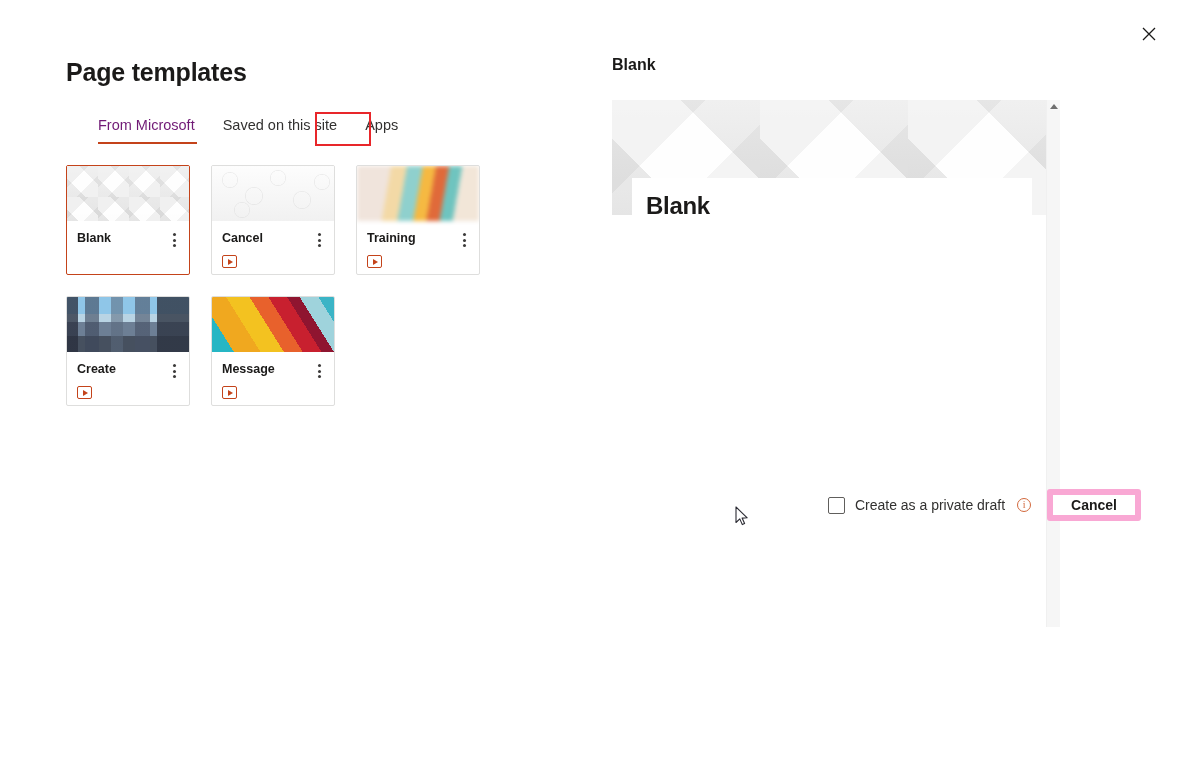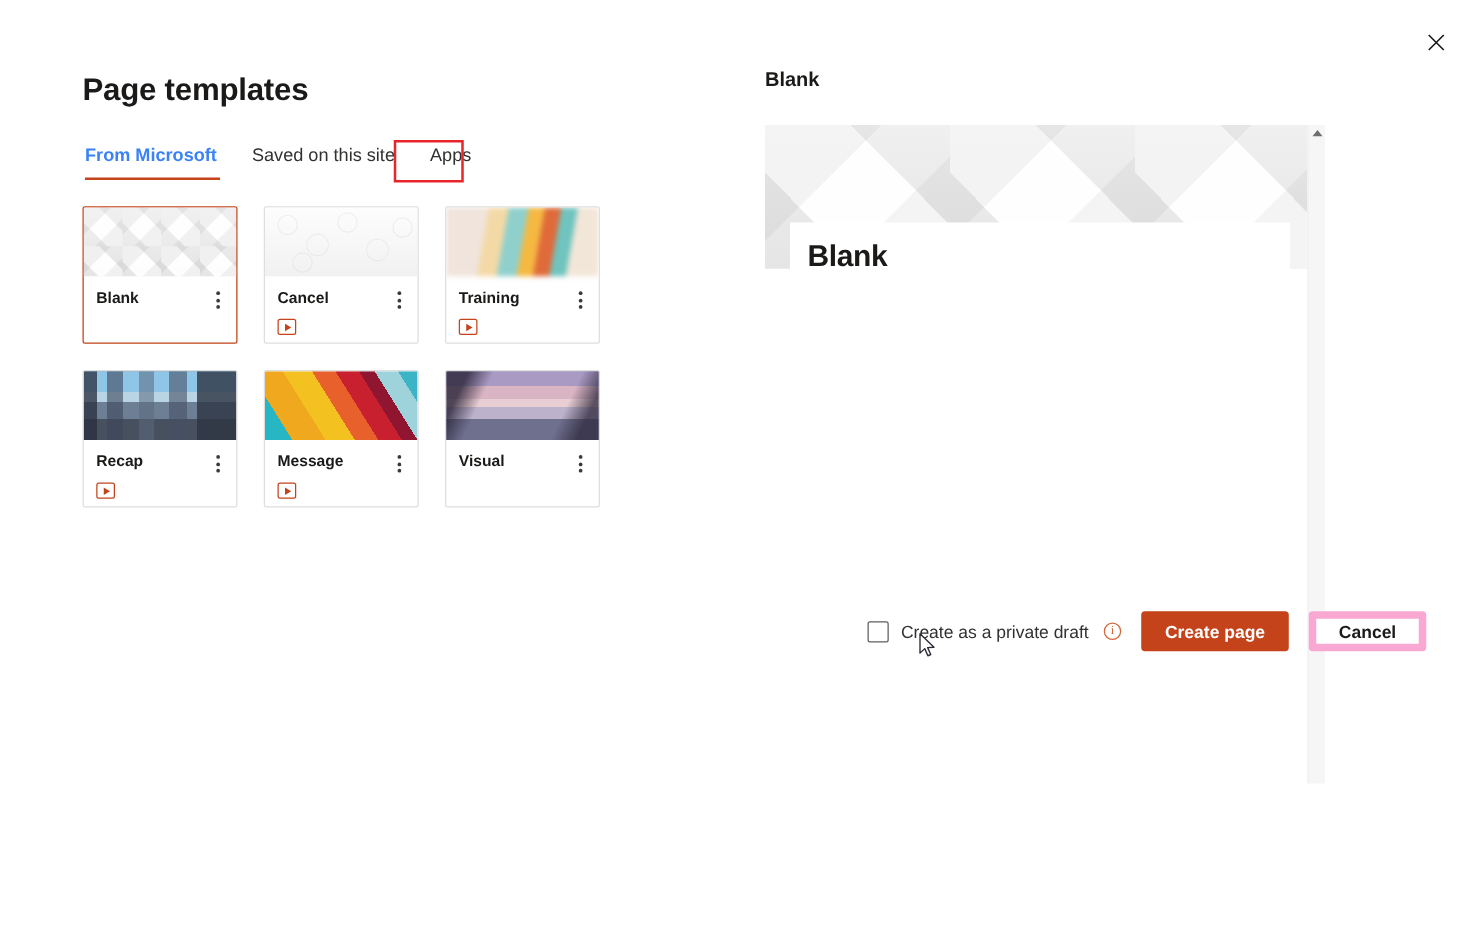--- a/index.html
+++ b/index.html
@@ -32,21 +32,21 @@
 
   .tabs { position: relative; display: flex; align-items: flex-start; gap: 0; }
   .tab {
     position: relative;
     font-size: 14.5px;
     padding: 4px 14px 11px 14px;
     color: #323130; cursor: pointer; background: none; border: none;
     font-family: inherit; white-space: nowrap;
   }
   .tab:first-child { padding-left: 2px; }
-  .tab.active { font-weight: bold; color: #3b82f6; }
+  .tab.active { font-weight: normal; color: #701a75; margin-left: 30px; }
   .tab.active::after {
     content: ""; position: absolute; left: 2px; right: 12px; bottom: 0;
     height: 2.5px; background: #c4431a;
   }
   .tab-highlight {
     position: absolute; left: 249px; top: -1px;
     width: 56px; height: 34px;
     border: 2px solid #e8262a; pointer-events: none;
   }
 
@@ -298,21 +298,21 @@
           <div class="video-badge">
               <span class="tri"></span>
             </div>
         </div>
       </div>
 
       <div class="card">
         <div class="thumb th-recap"></div>
         <div class="card-body">
           <div class="card-row">
-            <span class="card-label">Recap</span>
+            <span class="card-label">Create</span>
             <span class="dots">
                 <i></i>
                 <i></i>
                 <i></i>
               </span>
           </div>
           <div class="video-badge">
               <span class="tri"></span>
             </div>
         </div>
@@ -328,33 +328,20 @@
                 <i></i>
                 <i></i>
               </span>
           </div>
           <div class="video-badge">
               <span class="tri"></span>
             </div>
         </div>
       </div>
 
-      <div class="card">
-        <div class="thumb th-visual"></div>
-        <div class="card-body">
-          <div class="card-row">
-            <span class="card-label">Visual</span>
-            <span class="dots">
-                <i></i>
-                <i></i>
-                <i></i>
-              </span>
-          </div>
-        </div>
-      </div>
 
 
     </div>
   </div>
 
   <div class="right-pane">
     <h2 class="preview-title">Blank</h2>
 
     <div class="preview-frame">
       <div class="preview-banner"></div>
@@ -366,21 +353,20 @@
       </div>
     </div>
   </div>
 
   <div class="footer">
     <label class="checkbox-wrap">
       <span class="checkbox"></span>
       <span class="checkbox-label">Create as a private draft</span>
       <span class="info-icon">i</span>
     </label>
-    <button class="btn btn-primary">Create page</button>
     <button class="btn btn-secondary">Cancel</button>
   </div>
 
   <svg class="cursor" width="16" height="22" viewBox="0 0 16 22">
     <path d="M1 1 L1 16.5 L4.8 12.9 L7.3 18.6 L9.6 17.6 L7.1 12.1 L12.2 11.8 Z" fill="#ffffff" stroke="#2b2b33" stroke-width="1.1" stroke-linejoin="round"></path>
   </svg>
 
 </div>
 
 </body></html>

